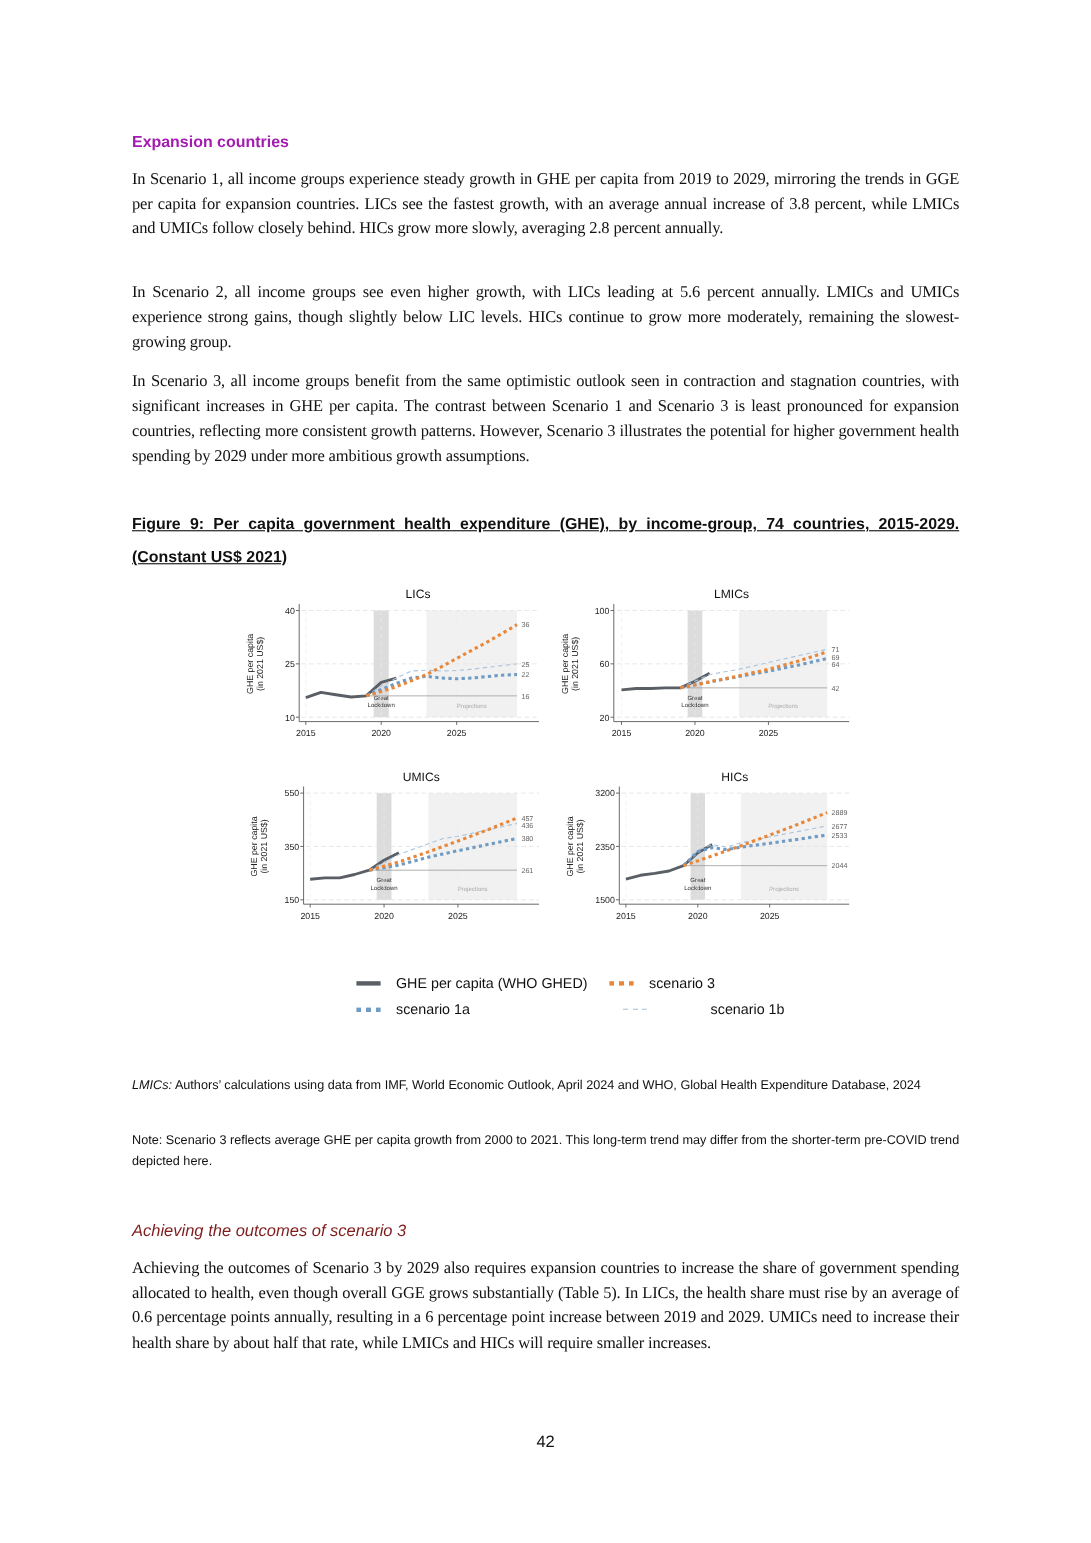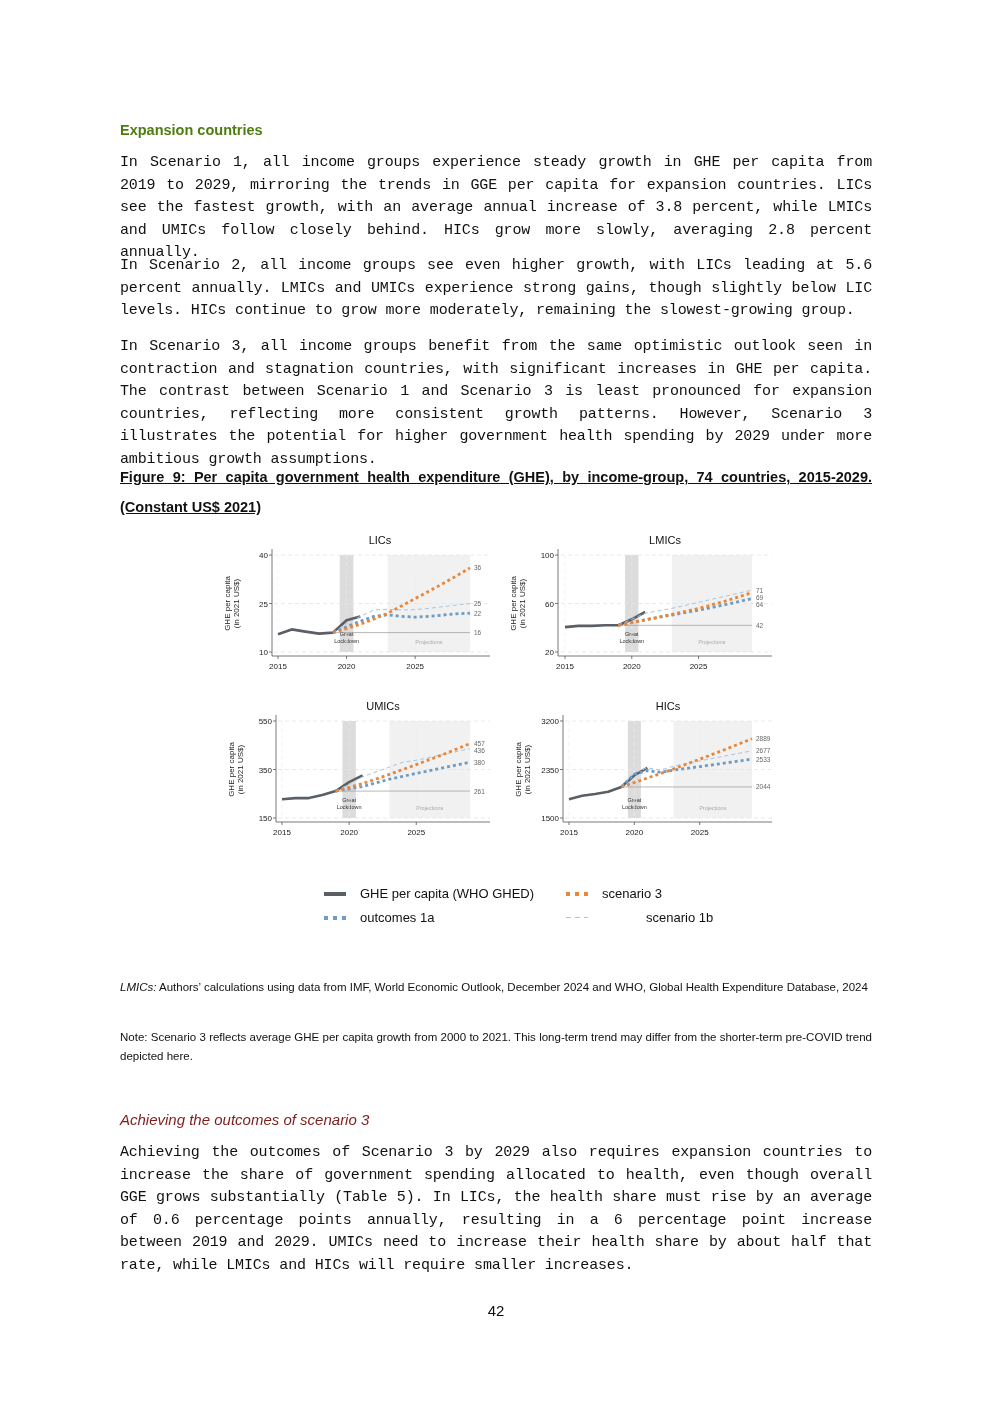--- a/index.html
+++ b/index.html
@@ -1,21 +1,21 @@
 <!DOCTYPE html>
 <html><head>
 <meta charset="utf-8">
 <style>
   html, body { margin:0; padding:0; background:#ffffff; }
   body { width:992px; height:1403px; position:relative; overflow:hidden;
          font-family:"Liberation Sans", sans-serif; color:#111; }
-  .heading { position:absolute; left:120px; top:122px; color:#4d7c0f; font-weight:bold;
+  .heading { position:absolute; left:120px; top:122px; color:#a21caf; font-weight:bold;
              font-size:14.5px; font-family:"Liberation Sans", sans-serif; }
   .para { position:absolute; left:120px; width:752px; font-size:15px; line-height:22.5px;
-          text-align:justify; font-family:Liberation Mono, monospace; color:#111; letter-spacing:-0.15px; }
+          text-align:justify; font-family:Liberation Serif, serif; color:#111; letter-spacing:-0.15px; }
   .fig-caption { position:absolute; left:120px; top:462px; width:752px; font-weight:bold; font-size:14.5px;
                  line-height:30px; text-align:justify; font-family:"Liberation Sans", sans-serif;text-decoration:underline; }
   .small { position:absolute; left:120px; width:752px; font-size:11.5px; line-height:19px;
            font-family:"Liberation Sans", sans-serif; text-align:justify; }
   .small i { font-style:italic; }
   .subhead { position:absolute; left:120px; top:1111px; font-style:italic; color:#7f1d1d;
              font-size:15px; font-family:"Liberation Sans", sans-serif; }
   .pagenum { position:absolute; left:0; width:992px; top:1302px; text-align:center; font-size:15px; }
   svg text { font-family:"Liberation Sans", sans-serif; }
   .legend { position:absolute; left:318px; top:882px; width:400px; height:50px; font-size:13px; }
@@ -188,32 +188,32 @@
       <text x="756" y="761.5582352941176" font-size="6.5" fill="#666">2533</text>
       <text x="756" y="789.46" font-size="6.5" fill="#666">2044</text>
     </g>
   </svg>
 
 <div class="legend">
   <div class="leg-item" style="left:6px;top:4px;">
     <span class="leg-swatch" style="background:#5a5f66;"></span>
     <span>GHE per capita (WHO GHED)</span>
   </div>
-  <div class="leg-item" style="left:248px;top:4px;">
+  <div class="leg-item" style="left:236px;top:4px;">
     <span class="leg-swatch" style="background:repeating-linear-gradient(90deg,#e8873a 0 4px,transparent 4px 9px);"></span>
     <span>scenario 3</span>
   </div>
   <div class="leg-item" style="left:6px;top:28px;">
     <span class="leg-swatch" style="background:repeating-linear-gradient(90deg,#6f9bc4 0 4px,transparent 4px 9px);"></span>
-    <span>outcomes 1a</span>
+    <span>scenario 1a</span>
   </div>
   <div class="leg-item" style="left:248px;top:28px;gap:44px;">
     <span class="leg-swatch" style="height:1px;background:repeating-linear-gradient(90deg,#a9c4dd 0 5px,transparent 5px 9px);"></span>
     <span>scenario 1b</span>
   </div>
 </div>
 
-<div class="small" style="top:978px;"><i>LMICs:</i><span> Authors’ calculations using data from IMF, World Economic Outlook, December 2024 and WHO, Global Health Expenditure Database, 2024</span></div>
+<div class="small" style="top:978px;"><i>LMICs:</i><span> Authors’ calculations using data from IMF, World Economic Outlook, April 2024 and WHO, Global Health Expenditure Database, 2024</span></div>
 <div class="small" style="top:1028px;">Note: Scenario 3 reflects average GHE per capita growth from 2000 to 2021. This long-term trend may differ from the shorter-term pre-COVID trend depicted here.</div>
 
 <div class="subhead">Achieving the outcomes of scenario 3</div>
 <div class="para" style="top:1142px;">Achieving the outcomes of Scenario 3 by 2029 also requires expansion countries to increase the share of government spending allocated to health, even though overall GGE grows substantially (Table 5). In LICs, the health share must rise by an average of 0.6 percentage points annually, resulting in a 6 percentage point increase between 2019 and 2029. UMICs need to increase their health share by about half that rate, while LMICs and HICs will require smaller increases.</div>
 <div class="pagenum">42</div>
 
 </body></html>

